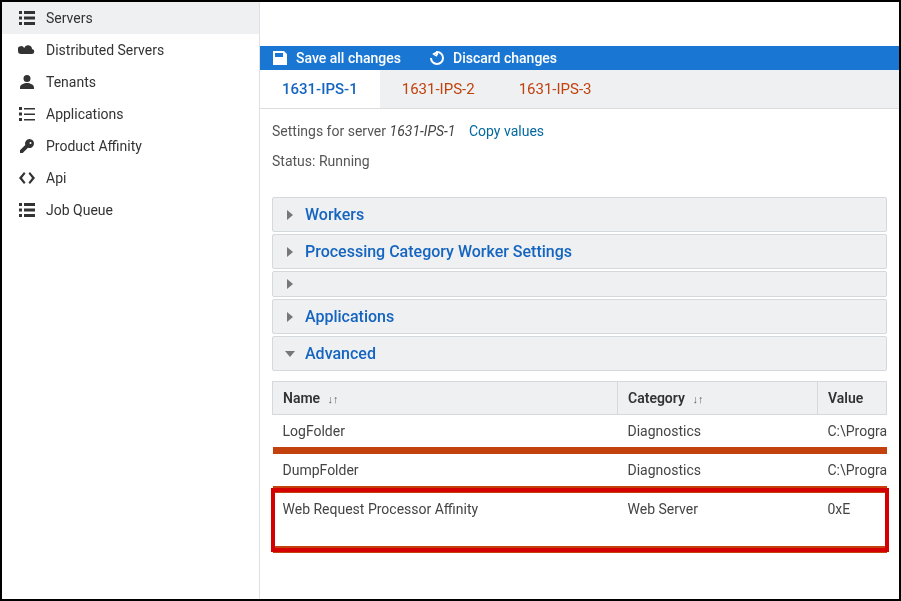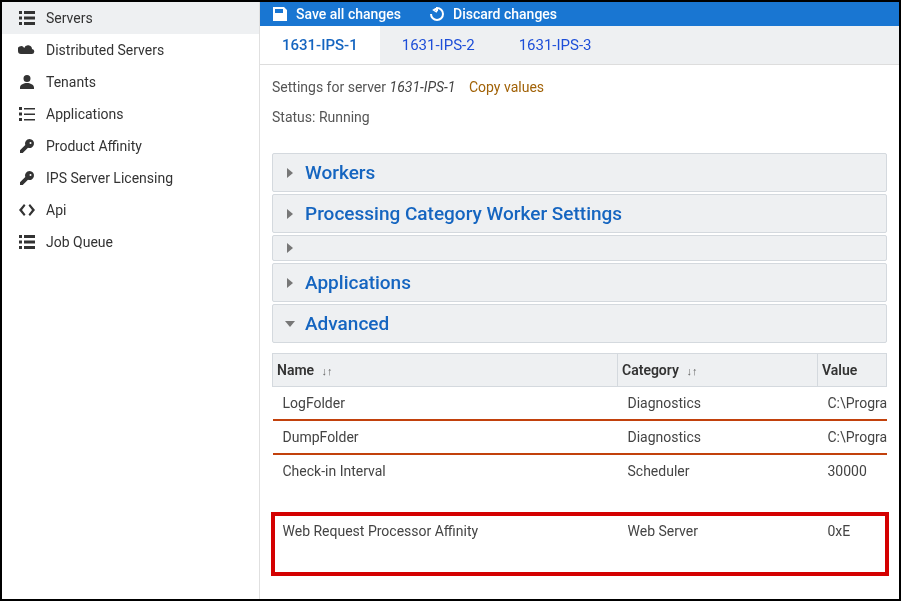--- a/index.html
+++ b/index.html
@@ -51,37 +51,38 @@
   }
   .toolbar {
     background: #1976d2;
     height: 24px;
     display: flex;
     align-items: center;
     padding: 0 12px;
     gap: 28px;
     color: #fff;
     font-size: 14px;
+    margin-top: 44px;
   }
   .toolbar-btn {
     display: inline-flex;
     align-items: center;
     gap: 8px;
     cursor: pointer;
     font-weight: 500;
   }
   .tabs {
     display: flex;
     background: #eef0f2;
     border-bottom: 1px solid #ddd;
   }
   .tab {
     padding: 10px 22px;
     cursor: pointer;
-    color: #1d4ed8;
+    color: #c2410c;
     font-size: 15px;
     position: relative;
   }
   .tab.active {
     background: #fff;
     color: #1565c0;
     font-weight: 500;
   }
   .content {
     padding: 14px 12px 0 12px;
@@ -90,71 +91,71 @@
   }
   .settings-line {
     margin-bottom: 14px;
     color: #555;
   }
   .settings-line em {
     font-style: italic;
     color: #444;
   }
   .copy-link {
-    color: #a16207;
+    color: #0369a1;
     margin-left: 10px;
     cursor: pointer;
   }
   .status-line {
     margin-bottom: 28px;
     color: #555;
   }
   .accordion {
     border: 1px solid #d4d9de;
     border-radius: 2px;
     background: #eef0f2;
     margin-bottom: 2px;
     padding: 7px 12px;
     display: flex;
     align-items: center;
     gap: 8px;
     cursor: pointer;
     color: #1565c0;
     font-weight: 500;
-    font-size: 19px;
+    font-size: 16px;
   }
   .accordion .chev {
     color: #888;
     width: 12px;
     display: inline-block;
   }
   .table-wrap {
     margin-top: 10px;
   }
   table {
     width: 100%;
     border-collapse: collapse;
     table-layout: fixed;
   }
   thead th {
     text-align: left;
     background: #eef0f2;
     border: 1px solid #d4d9de;
-    padding: 8px 4px;
+    padding: 8px 10px;
     font-weight: 600;
     color: #333;
     font-size: 14px;
   }
   thead th .sort {
     font-size: 11px;
     color: #666;
     margin-left: 4px;
   }
   tbody td {
-    border-bottom: 2px solid #c2410c;
+    border-bottom: 7px solid #c2410c;
     padding: 8px 10px;
     color: #444;
     overflow: hidden;
     white-space: nowrap;
     vertical-align: top;
     margin-top: 28px;
   }
   tbody tr.highlight {
     outline: 4px solid #d40000;
     outline-offset: -2px;
@@ -205,28 +206,20 @@
       </span>
       <span>Applications</span>
     </div>
     <div class="sidebar-item">
       <span class="icon">
         <svg width="16" height="16" viewBox="0 0 16 16">
             <path fill="currentColor" d="M10.5 1a4.5 4.5 0 00-4.24 6L1 12.3V15h2.7l5.3-5.26A4.5 4.5 0 1010.5 1zm1 3a1 1 0 110 2 1 1 0 010-2z"></path>
           </svg>
       </span>
       <span>Product Affinity</span>
-    </div>
-    <div class="sidebar-item">
-      <span class="icon">
-        <svg width="16" height="16" viewBox="0 0 16 16">
-            <path fill="currentColor" d="M10.5 1a4.5 4.5 0 00-4.24 6L1 12.3V15h2.7l5.3-5.26A4.5 4.5 0 1010.5 1zm1 3a1 1 0 110 2 1 1 0 010-2z"></path>
-          </svg>
-      </span>
-      <span>IPS Server Licensing</span>
     </div>
     <div class="sidebar-item">
       <span class="icon">
         <svg width="16" height="12" viewBox="0 0 16 12">
             <path fill="currentColor" d="M5 0L0 6l5 6 1.5-1.5L3 6l3.5-4.5zM11 0l5 6-5 6-1.5-1.5L13 6 9.5 1.5z"></path>
           </svg>
       </span>
       <span>Api</span>
     </div>
     <div class="sidebar-item">
@@ -347,25 +340,20 @@
             <tr>
               <td>LogFolder</td>
               <td>Diagnostics</td>
               <td>C:\ProgramDa</td>
             </tr>
             <tr>
               <td>DumpFolder</td>
               <td>Diagnostics</td>
               <td>C:\ProgramDa</td>
             </tr>
-            <tr class="tall">
-              <td>Check-in Interval</td>
-              <td>Scheduler</td>
-              <td>30000</td>
-            </tr>
             <tr class="tall highlight">
               <td>Web Request Processor Affinity</td>
               <td>Web Server</td>
               <td>0xE</td>
             </tr>
           </tbody>
         </table>
       </div>
     </div>
   </div>

